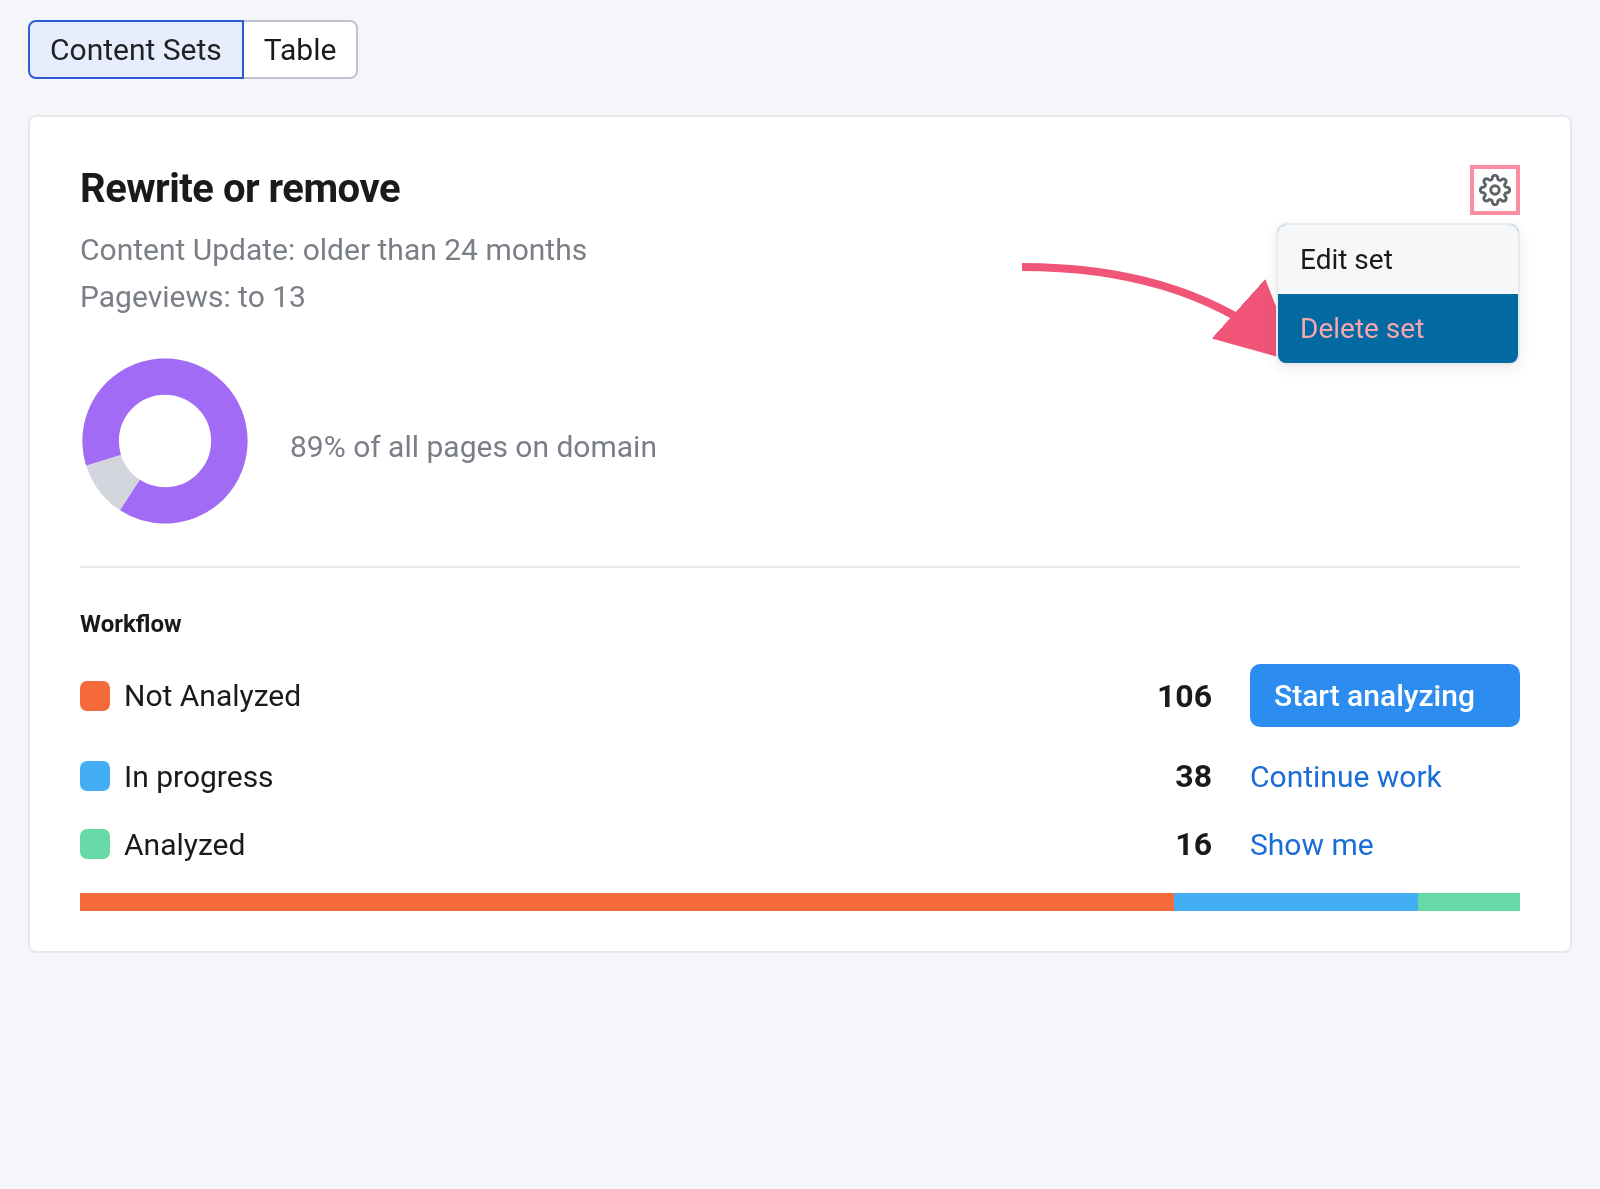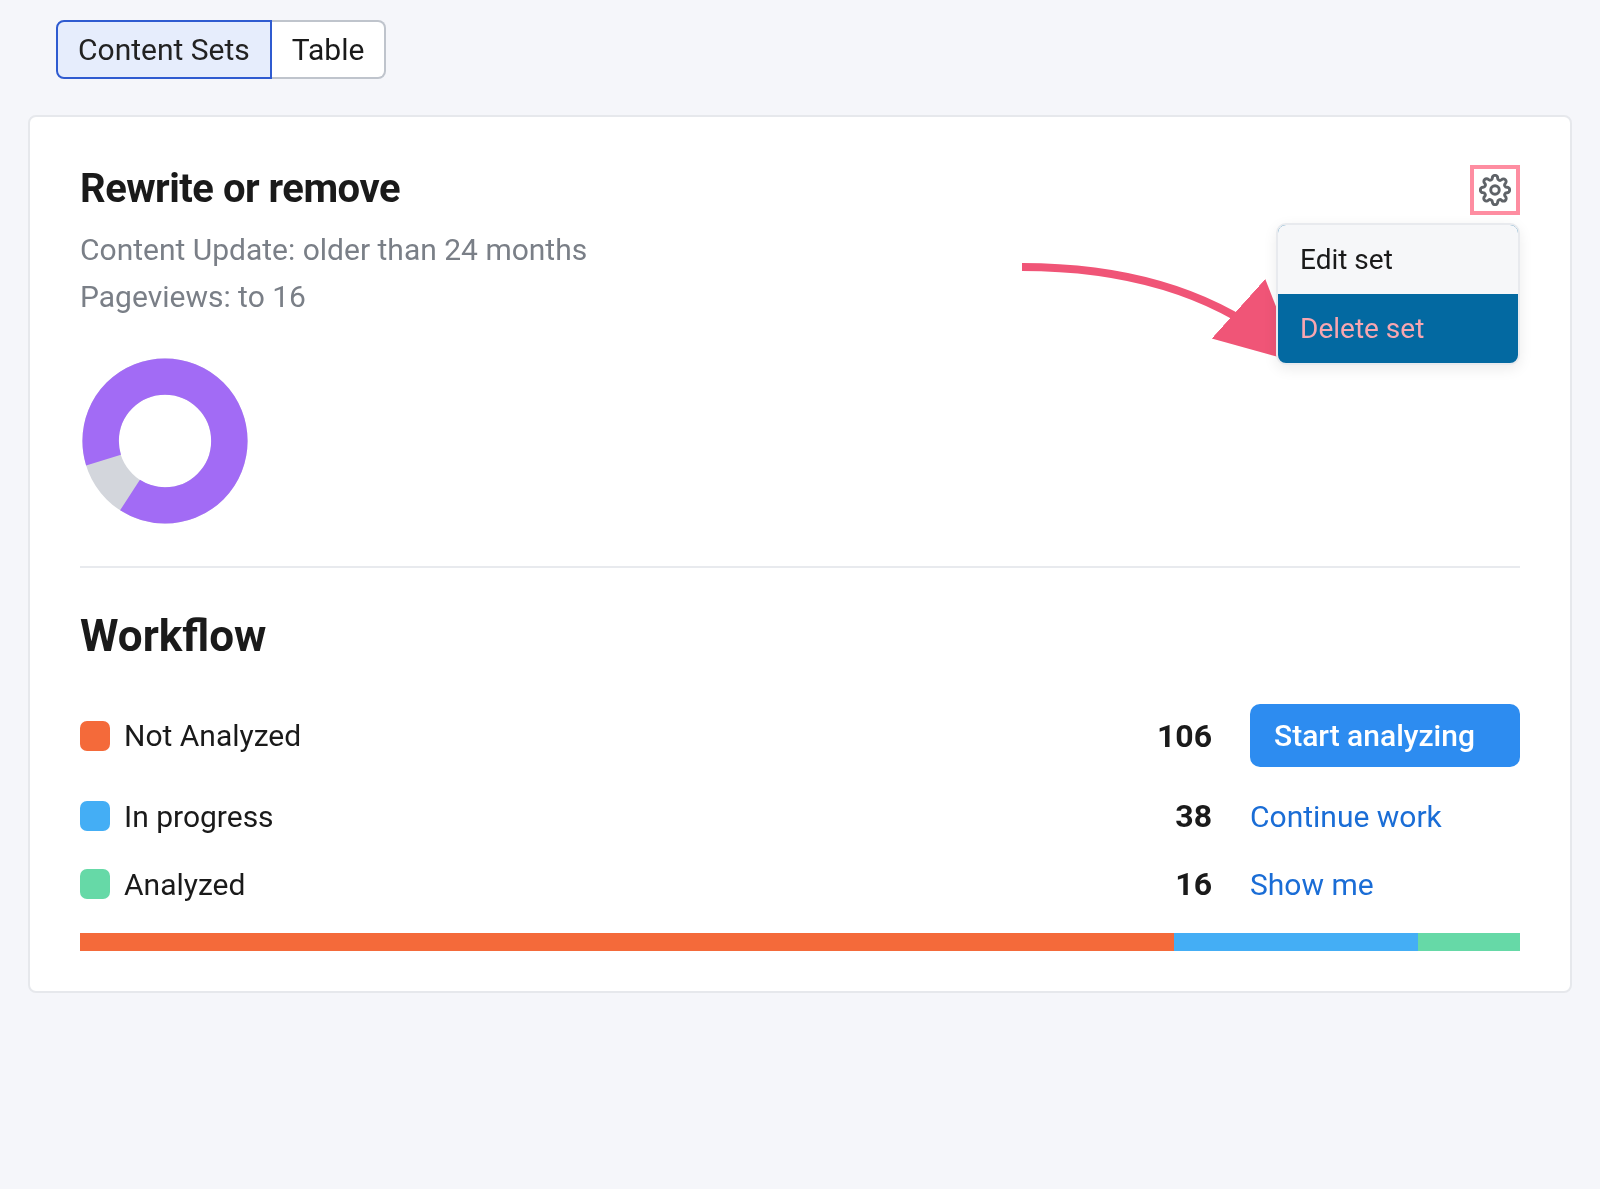--- a/index.html
+++ b/index.html
@@ -4,21 +4,21 @@
 <style>
 * { box-sizing: border-box; margin: 0; padding: 0; }
 body {
   font-family: -apple-system, BlinkMacSystemFont, "SegoAnalyzesegGothic", Roboto, Helvetica, Arial, sans-serif;
   background: #f5f6fa;
   width: 1600px;
   height: 1189px;
   padding: 20px 28px;
   color: #1a1a1a;
 }
-.tabs { display: flex; margin-bottom: 36px; margin-left: 28px; }
+.tabs { display: flex; margin-bottom: 36px; }
 .tab {
   border: 2px solid #333;
   padding: 10px 20px;
   font-size: 30px;
   cursor: pointer;
   background: #fff;
 }
 .tab:first-child { border-radius: 8px 0 0 8px; }
 .tab:last-child { border-radius: 0 8px 8px 0; border-left: none; }
 .tab.active { background: #e6edfc; border-color: #2f5bd0; color: #222; }
@@ -75,21 +75,21 @@
   pointer-events: none;
 }
 
 .summary-row { display: flex; align-items: center; gap: 40px; margin-top: 30px; margin-bottom: 40px; }
 .donut { width: 170px; height: 170px; }
 .stat-number { font-size: 52px; font-weight: 400; }
 .stat-sub { font-size: 30px; color: #7a7f87; margin-top: 10px; }
 
 .divider { height: 2px; background: #e8eaee; margin-bottom: 42px; }
 
-.workflow-title { font-size: 44px; font-weight: 700; margin-bottom: 42px; }
+.workflow-title { font-size: 24px; font-weight: 700; margin-bottom: 26px; }
 .wf-row {
   display: flex; align-items: center;
   margin-bottom: 30px;
 }
 .swatch { width: 30px; height: 30px; border-radius: 7px; margin-right: 14px; }
 .wf-label { font-size: 30px; flex: 1; }
 .wf-count { font-size: 32px; font-weight: 700; width: 110px; text-align: right; margin-right: 38px; }
 .wf-action {
   font-size: 30px;
   color: #1a6dd6;
@@ -130,21 +130,21 @@
         <path d="M0,0 L10,5 L0,10 Z" fill="#f05577"></path>
       </marker>
     </defs>
     <path d="M10,10 Q180,10 280,100" stroke="#f05577" stroke-width="8" fill="none" marker-end="url(#ah)"></path>
   </svg>
 
   <div class="card-header">
     <div class="title-block">
       <div class="card-title">Rewrite or remove</div>
       <div class="meta-line">Content Update: older than 24 months</div>
-      <div class="meta-line">Pageviews: to 16</div>
+      <div class="meta-line">Pageviews: to 13</div>
     </div>
     <div class="gear-wrap">
       <div class="gear-btn">
         <svg width="32" height="32" viewBox="0 0 24 24" fill="none" stroke-width="2.2" stroke-linecap="round" stroke-linejoin="round">
           <circle cx="12" cy="12" r="3.2"></circle>
           <path d="M19.4 15a1.7 1.7 0 0 0 .34 1.87l.06.06a2 2 0 1 1-2.83 2.83l-.06-.06a1.7 1.7 0 0 0-1.87-.34 1.7 1.7 0 0 0-1 1.56V21a2 2 0 0 1-4 0v-.09a1.7 1.7 0 0 0-1.11-1.56 1.7 1.7 0 0 0-1.87.34l-.06.06a2 2 0 1 1-2.83-2.83l.06-.06a1.7 1.7 0 0 0 .34-1.87 1.7 1.7 0 0 0-1.56-1H3a2 2 0 0 1 0-4h.09a1.7 1.7 0 0 0 1.56-1.11 1.7 1.7 0 0 0-.34-1.87l-.06-.06a2 2 0 1 1 2.83-2.83l.06.06a1.7 1.7 0 0 0 1.87.34H9a1.7 1.7 0 0 0 1-1.56V3a2 2 0 0 1 4 0v.09a1.7 1.7 0 0 0 1 1.56 1.7 1.7 0 0 0 1.87-.34l.06-.06a2 2 0 1 1 2.83 2.83l-.06.06a1.7 1.7 0 0 0-.34 1.87V9a1.7 1.7 0 0 0 1.56 1H21a2 2 0 0 1 0 4h-.09a1.7 1.7 0 0 0-1.56 1z"></path>
         </svg>
       </div>
       <div class="dropdown">
         <div class="dropdown-item highlight">Edit set</div>
@@ -152,20 +152,21 @@
       </div>
     </div>
   </div>
 
   <div class="summary-row">
     <svg class="donut" viewBox="0 0 42 42">
       <circle cx="21" cy="21" r="15.9" fill="none" stroke="#d3d6dc" stroke-width="9"></circle>
       <circle id="donut-arc" cx="21" cy="21" r="15.9" fill="none" stroke="#a26bf5" stroke-width="9" stroke-dasharray="89 11" stroke-dashoffset="30" transform="rotate(-90 21 21)"></circle>
     </svg>
     <div>
+      <div class="stat-sub">89% of all pages on domain</div>
     </div>
   </div>
 
   <div class="divider"></div>
 
   <div class="workflow-title">Workflow</div>
 
   <div id="wf-rows">
       <div class="wf-row">
         <div class="swatch" style="background: rgb(244, 106, 58);"></div>

